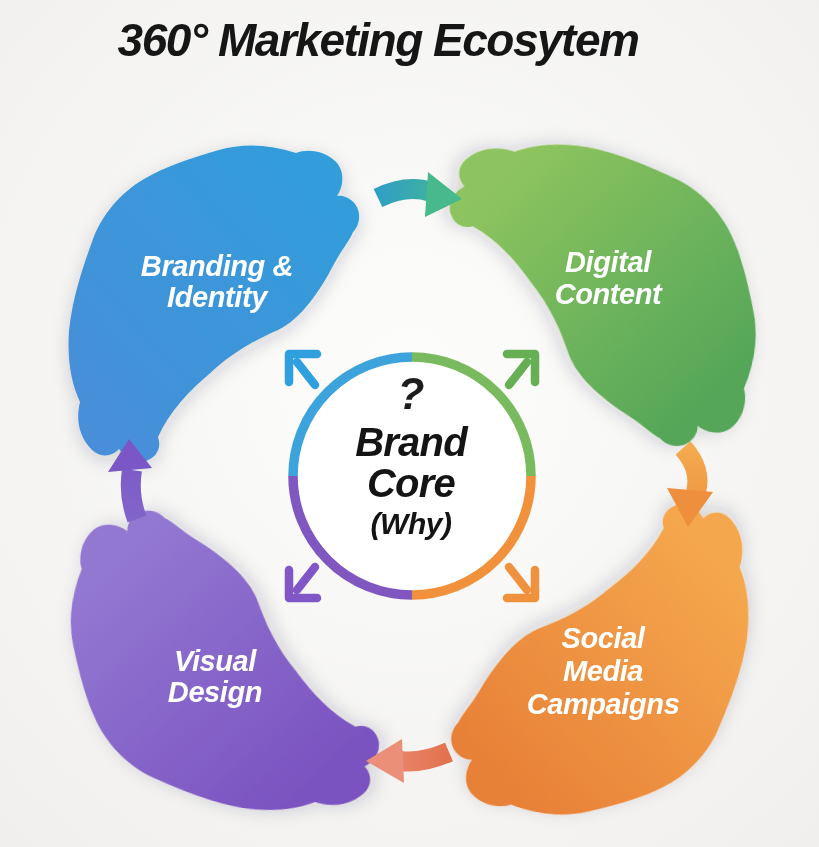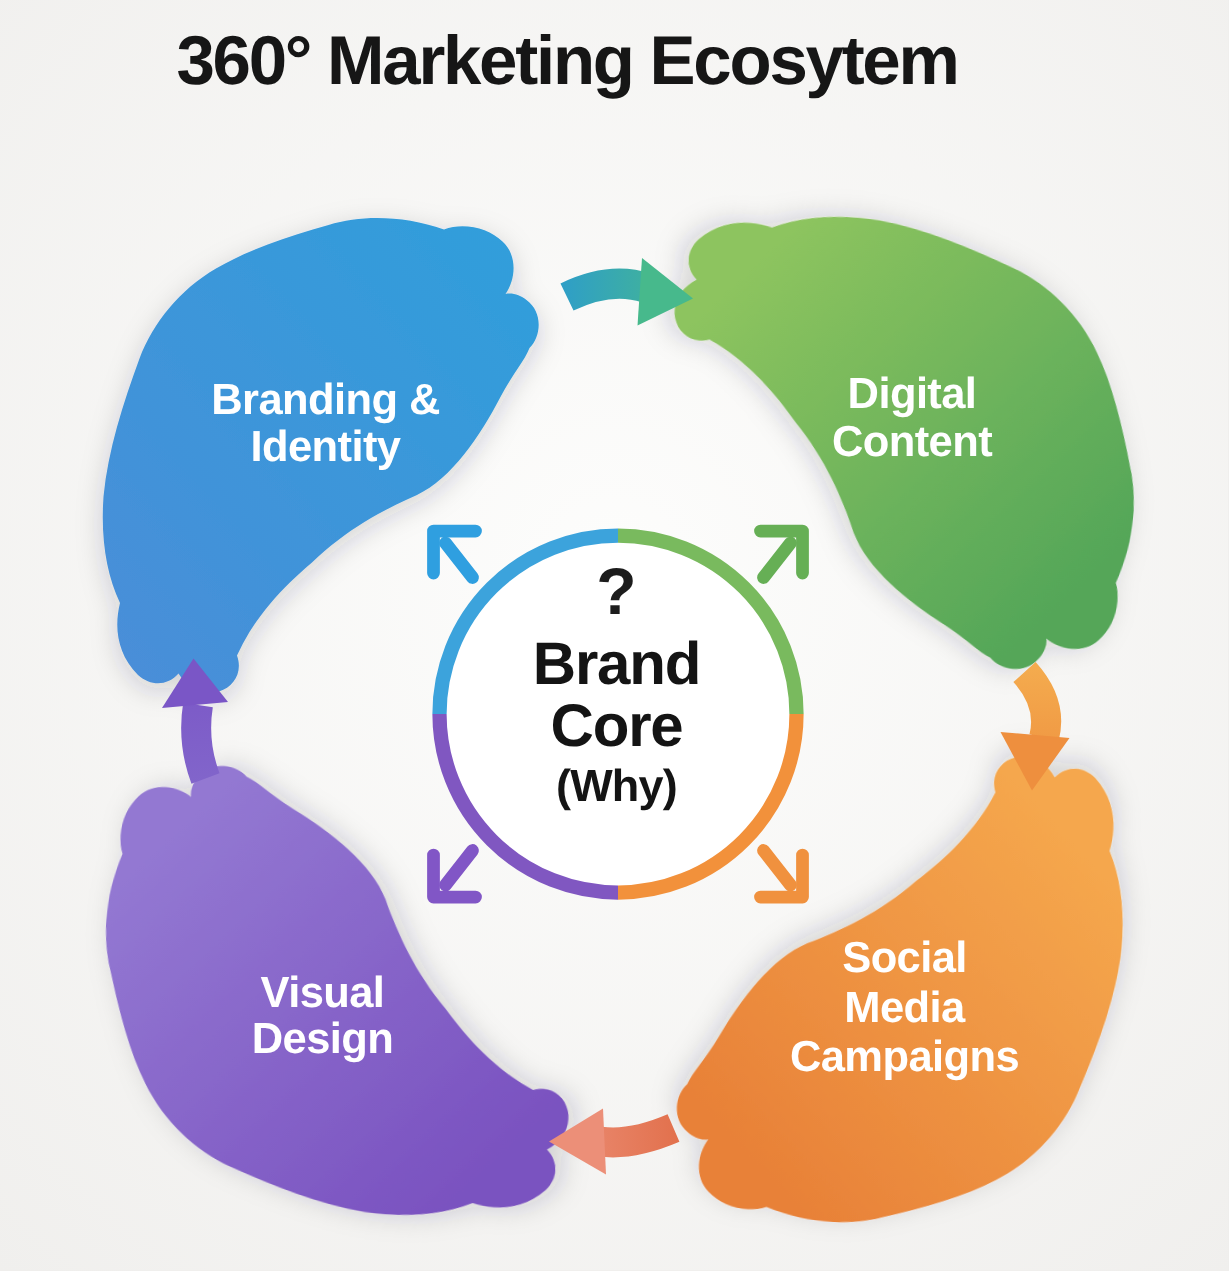--- a/index.html
+++ b/index.html
@@ -1,16 +1,16 @@
 <!DOCTYPE html>
 <html><head>
 <meta charset="utf-8">
 <style>
   html,body{margin:0;padding:0;background:#efeeec;}
-  .stage{width:819px;height:847px;position:relative;overflow:hidden;}
+  .stage{width:819px;height:847px;position:relative;overflow:hidden;font-style:italic;}
   svg{display:block;}
   text{font-family:"Liberation Sans","DejaVu Sans",sans-serif;}
   .title-text{font-weight:bold;font-size:46px;letter-spacing:-1.5px;fill:#161616;}
   .blob-label{font-weight:bold;font-size:29px;letter-spacing:-0.4px;fill:#ffffff;}
   .center-q{font-weight:bold;font-size:44px;fill:#1c1c1c;}
   .center-main{font-weight:bold;font-size:40px;letter-spacing:-0.8px;fill:#141414;}
   .center-sub{font-weight:bold;font-size:30px;letter-spacing:-0.5px;fill:#141414;}
 </style>
 </head>
 <body>

